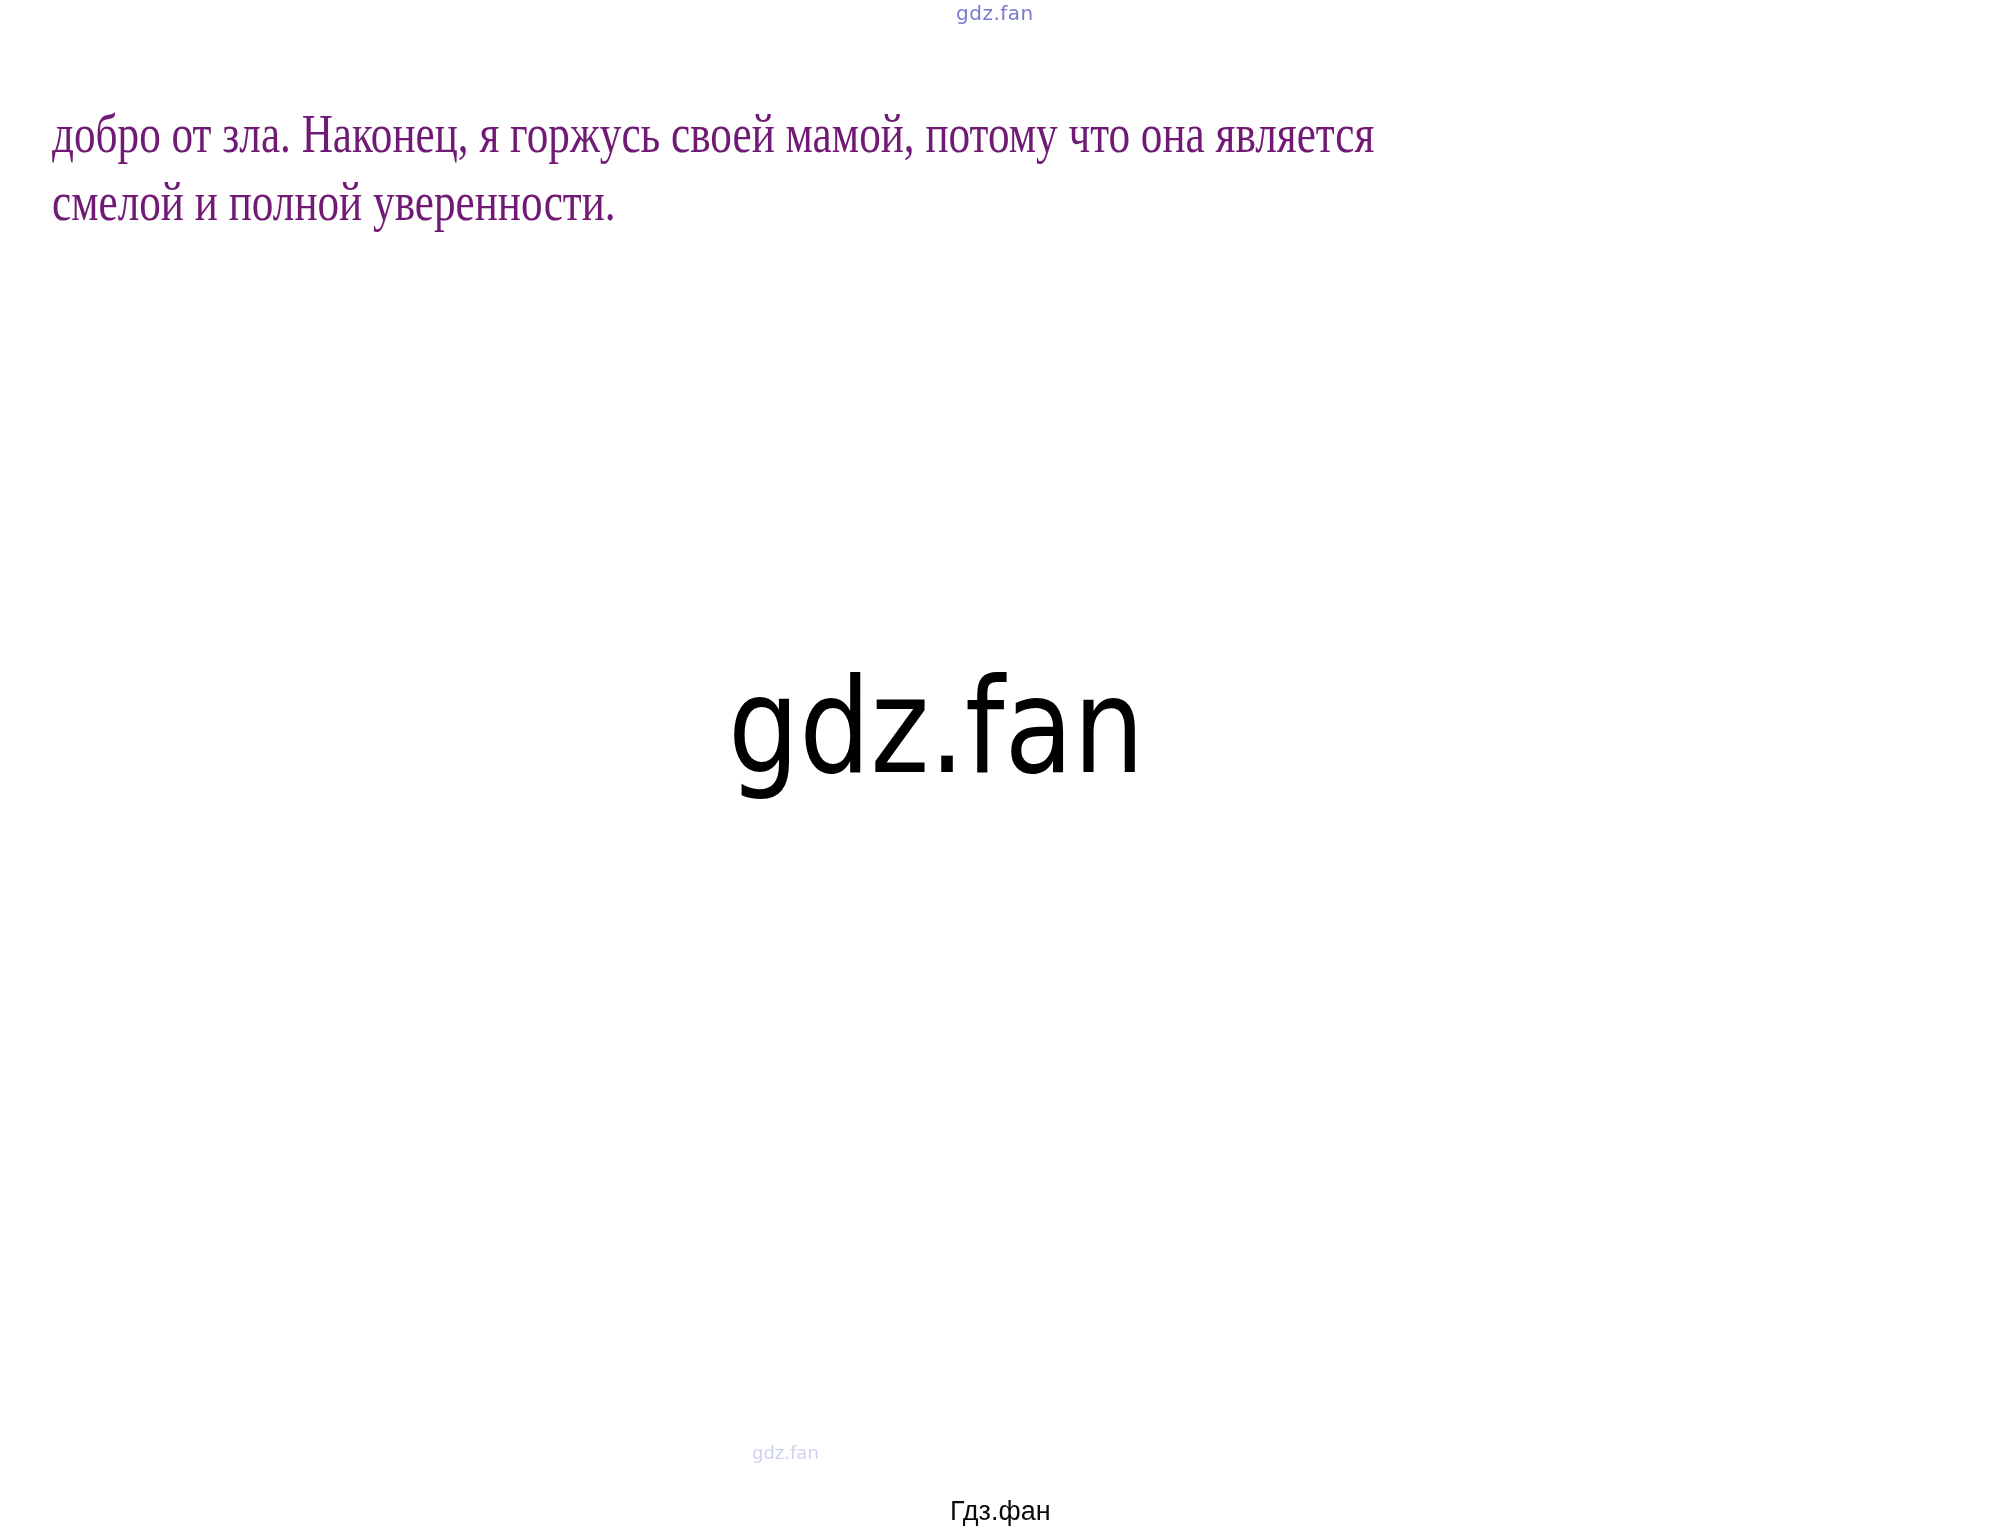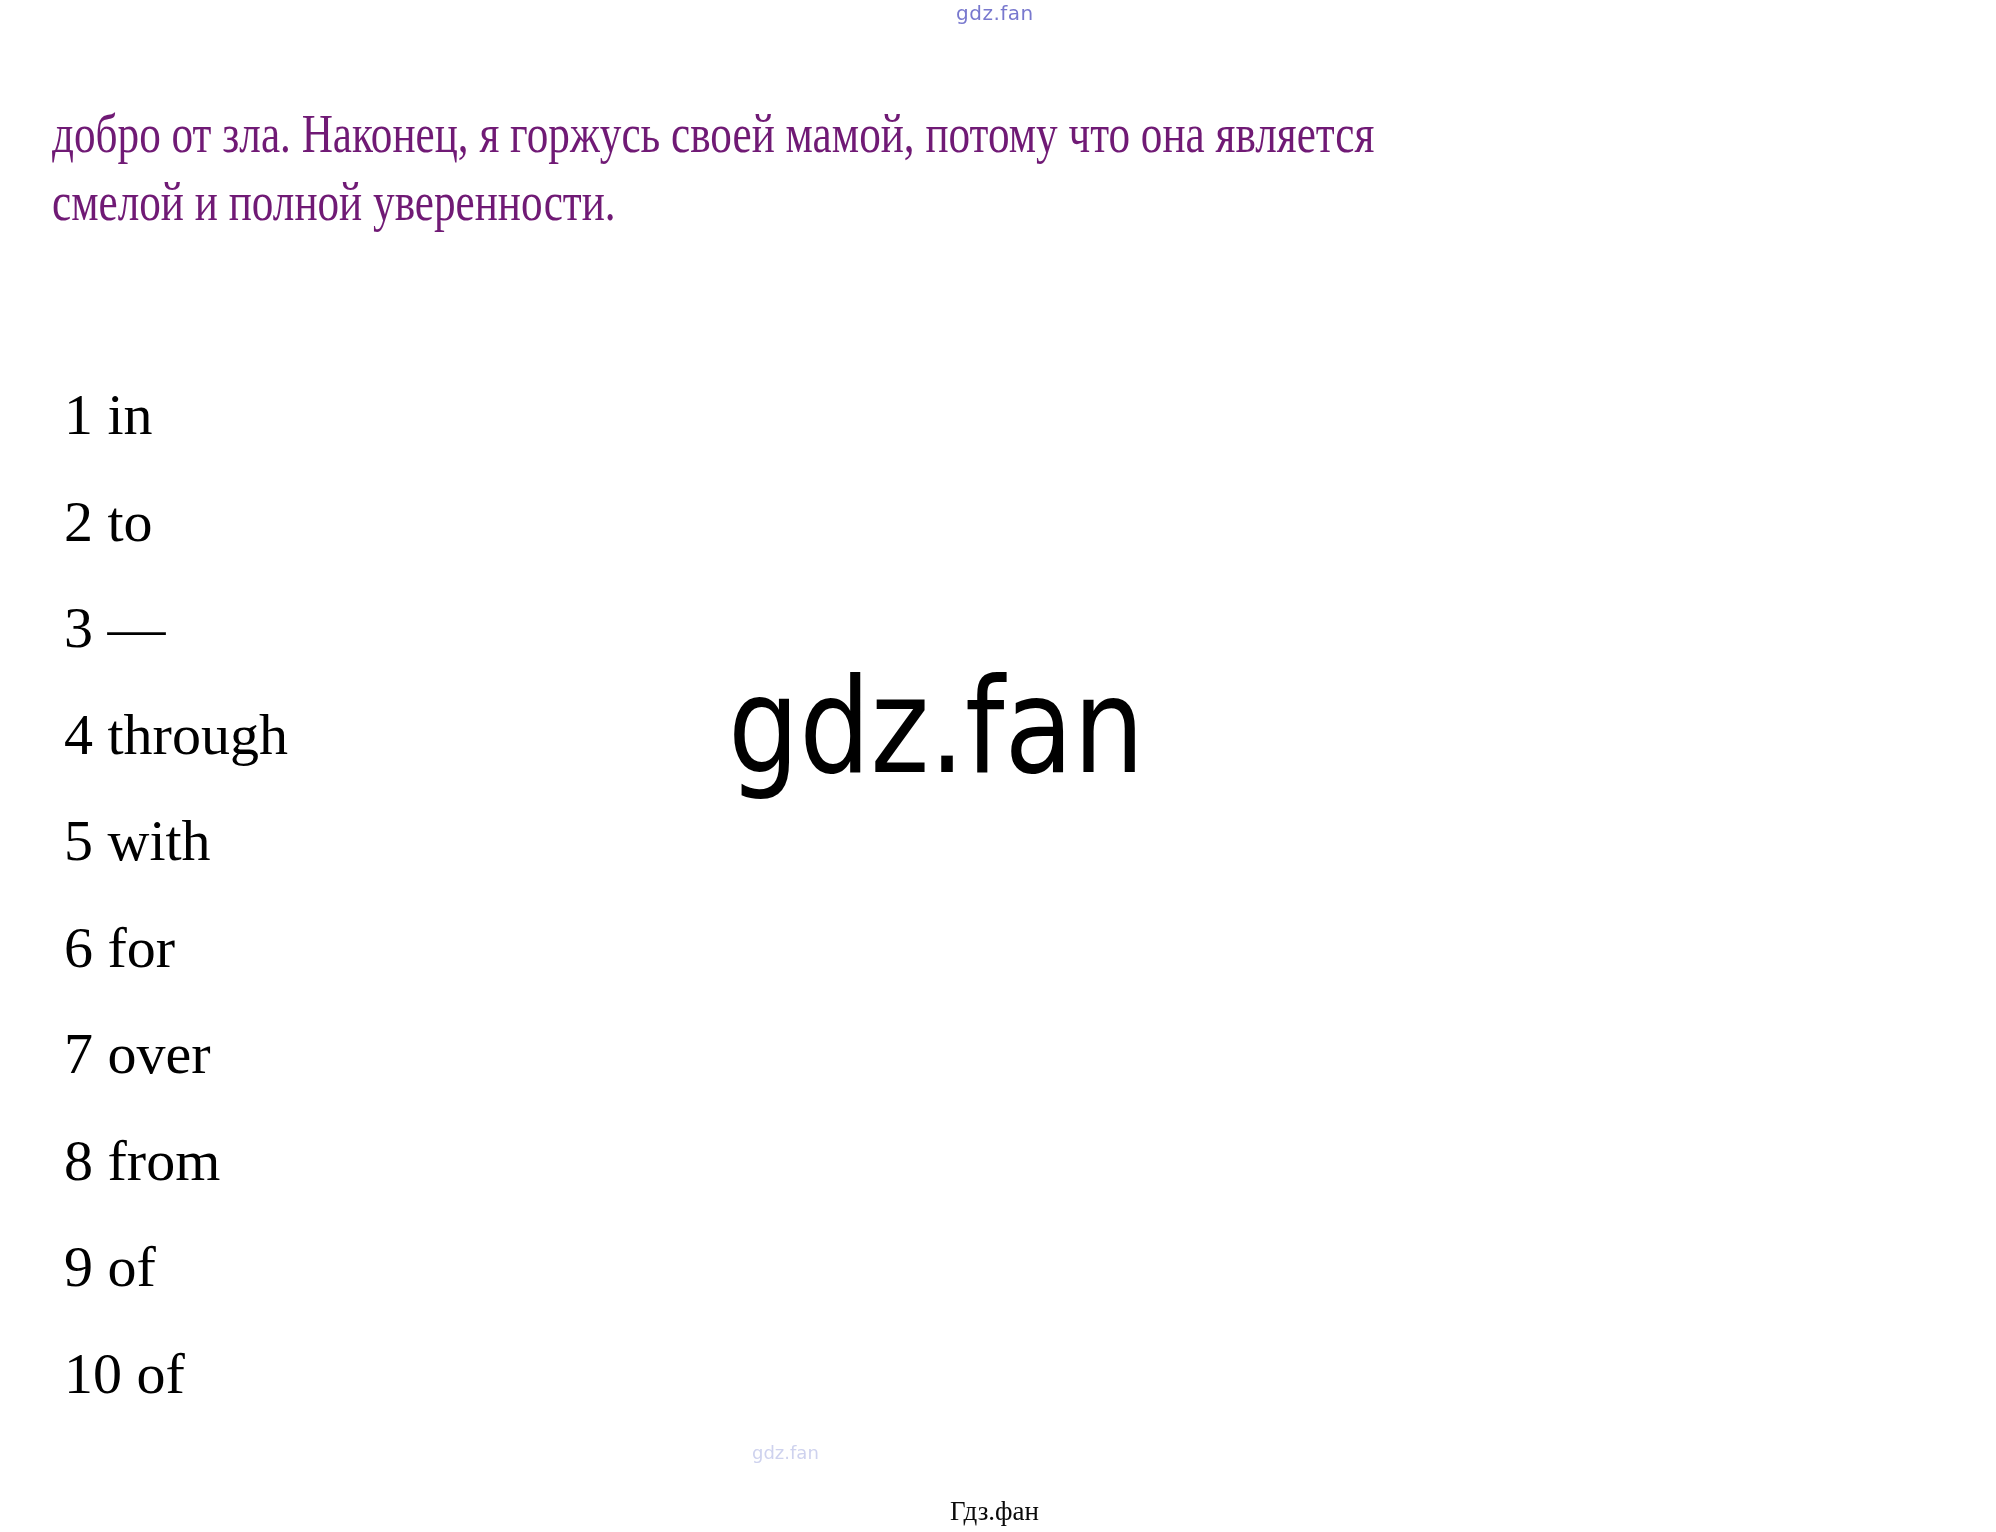--- a/index.html
+++ b/index.html
@@ -72,51 +72,39 @@
     font-family: "DejaVu Sans", sans-serif;
     font-size: 18px;
     line-height: 1;
     color: #ced2ee;
   }
 
   
   .footer-brand {
     position: absolute;
     left: 950px; top: 1497px;
-    font-family: Liberation Serif, serif;
+    font-family: Liberation Sans, sans-serif;
     font-size: 27px;
     line-height: 1.1;
     color: #0a0a0a;
     white-space: nowrap;
   }
 </style>
 </head>
 <body>
 
 <div class="page">
 
   <div class="wm-top">gdz.fan</div>
 
   <div class="para">
     <span class="line">добро от зла. Наконец, я горжусь своей мамой, потому что она является</span>
     <span class="line">смелой и полной уверенности.</span>
   </div>
 
-  <ul class="answers">
-    <li>1 in</li>
-    <li>2 to</li>
-    <li>3 —</li>
-    <li>4 through</li>
-    <li>5 with</li>
-    <li>6 for</li>
-    <li>7 over</li>
-    <li>8 from</li>
-    <li>9 of</li>
-    <li>10 of</li>
-  </ul>
 
   <div class="wm-center">gdz.fan</div>
 
   <div class="wm-bottom">gdz.fan</div>
 
   <div class="footer-brand">Гдз.фан</div>
 
 </div>
 
 </body></html>

